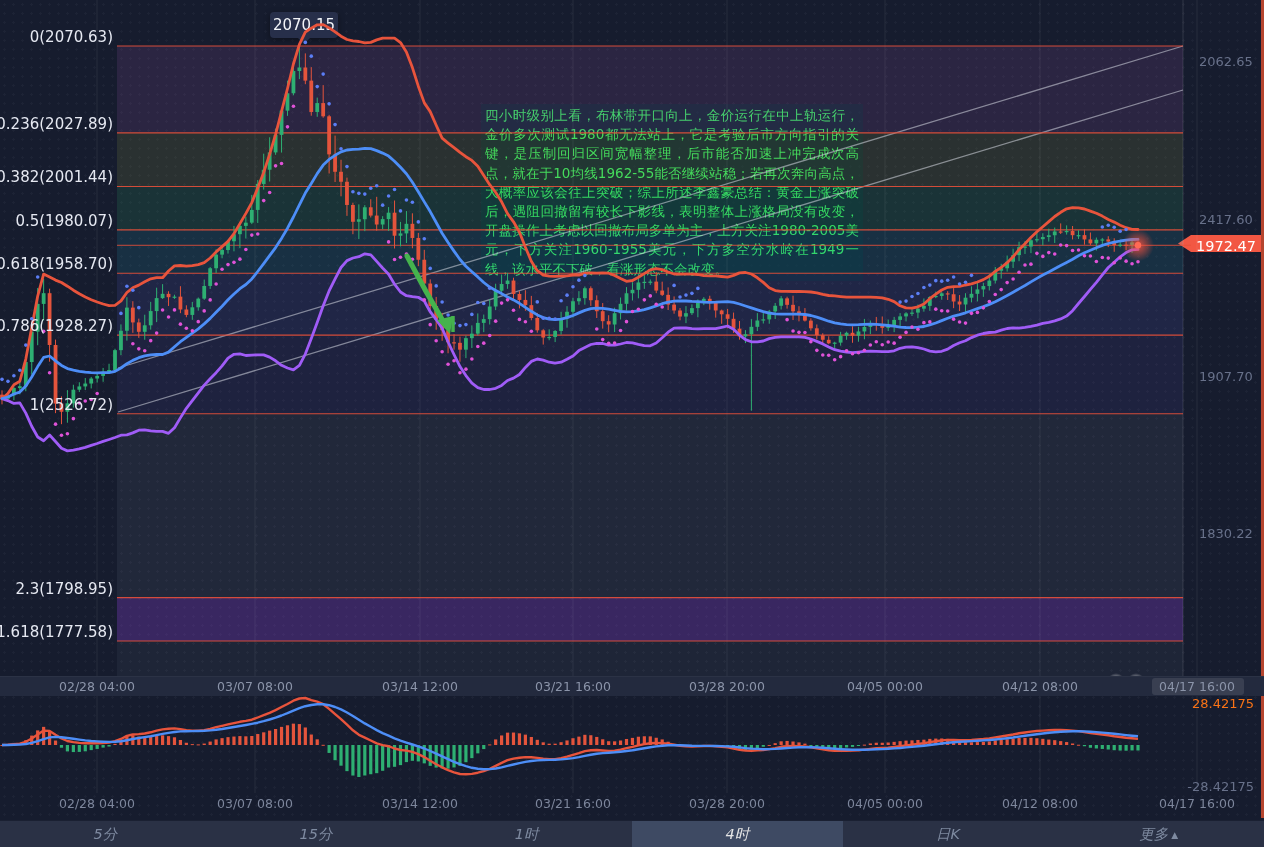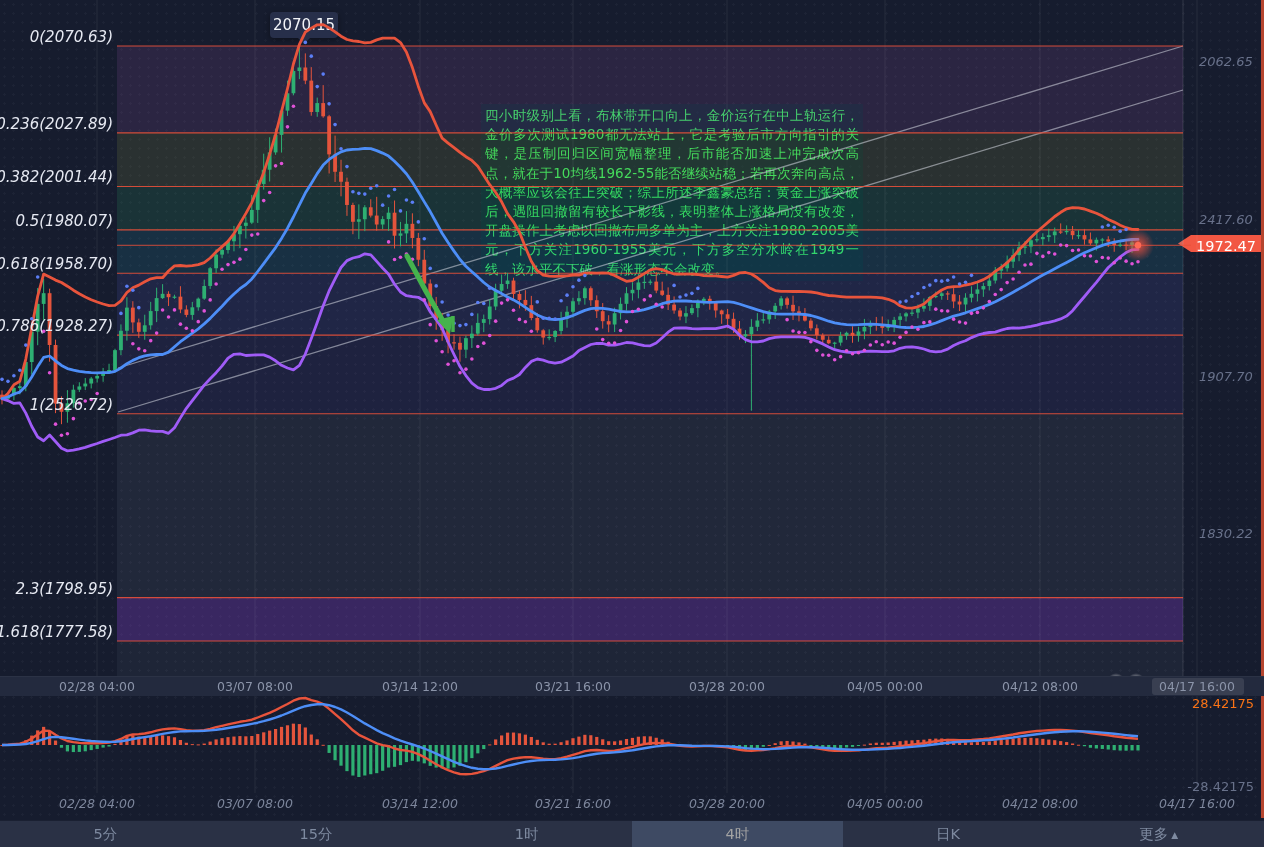--- a/index.html
+++ b/index.html
@@ -2,21 +2,21 @@
 <html><head>
 <meta charset="utf-8">
 <style>
   html,body{margin:0;padding:0;background:#0e1322;}
   .stage{position:relative;width:1264px;height:847px;overflow:hidden;background:#161c2e;
          font-family:"DejaVu Sans",sans-serif;}
   .stage::before{content:"";position:absolute;inset:0;pointer-events:none;
     background-image:radial-gradient(rgba(255,255,255,0.032) 1px, transparent 1.3px);
     background-size:9px 9px;}
   svg#cv{position:absolute;left:0;top:0;z-index:1;}
-  .overlay{position:absolute;inset:0;z-index:2;pointer-events:none;font-style:italic;}
+  .overlay{position:absolute;inset:0;z-index:2;pointer-events:none;}
   .fib-label{position:absolute;right:1151px;white-space:nowrap;color:#e6e9f2;font-size:15px;
              height:18px;line-height:18px;}
   .ylab{position:absolute;left:1199px;color:#68718a;font-size:13px;white-space:nowrap;}
   .xaxis-strip{position:absolute;left:0;top:676px;width:1264px;height:19px;background:#232a3e;
                border-top:1px solid rgba(255,255,255,0.04);z-index:2;}
   .xlab{position:absolute;top:2px;transform:translateX(-50%);color:#8b94a9;font-size:12.5px;white-space:nowrap;}
   .xlab2{position:absolute;top:796px;transform:translateX(-50%);color:#7d869c;font-size:12.5px;white-space:nowrap;}
   .active-xlab-box{position:absolute;left:1152px;top:1px;width:92px;height:17px;border-radius:3px;
                    background:rgba(255,255,255,0.10);}
   .tooltip{position:absolute;left:270px;top:12px;width:68px;height:26px;background:#272f4a;
@@ -29,22 +29,22 @@
              box-sizing:border-box;
              clip-path:polygon(13px 0, 100% 0, 100% 100%, 13px 100%, 0 50%);}
   .annotation{position:absolute;left:481px;top:104px;width:382px;background:rgba(8,40,52,0.62);
               color:#35df5f;font-size:13.5px;line-height:19.2px;text-align:justify;
               padding:2px 4px;box-sizing:border-box;}
   .macd-max{position:absolute;right:10px;top:696px;color:#f97316;font-size:13px;}
   .macd-min{position:absolute;right:10px;top:779px;color:#68718a;font-size:13px;}
   .toolbar{position:absolute;left:0;top:820px;width:1264px;height:27px;background:#2a3145;
            border-top:1px solid #1a2032;display:flex;z-index:3;}
   .tab{flex:1;display:flex;align-items:center;justify-content:center;color:#7e8aa0;font-size:14.5px;
-       cursor:pointer;}
-  .tab.selected{background:#3e4a63;color:#a3a3a3;}
+       cursor:pointer;font-style:italic;}
+  .tab.selected{background:#3e4a63;color:#e5e5e5;}
   .tab .arrow{font-size:9px;margin-left:3px;}
 </style>
 </head>
 <body>
 
 <div class="stage">
 
   <svg id="cv" width="1264" height="847">
       <defs>
         <clipPath id="mainClip">

